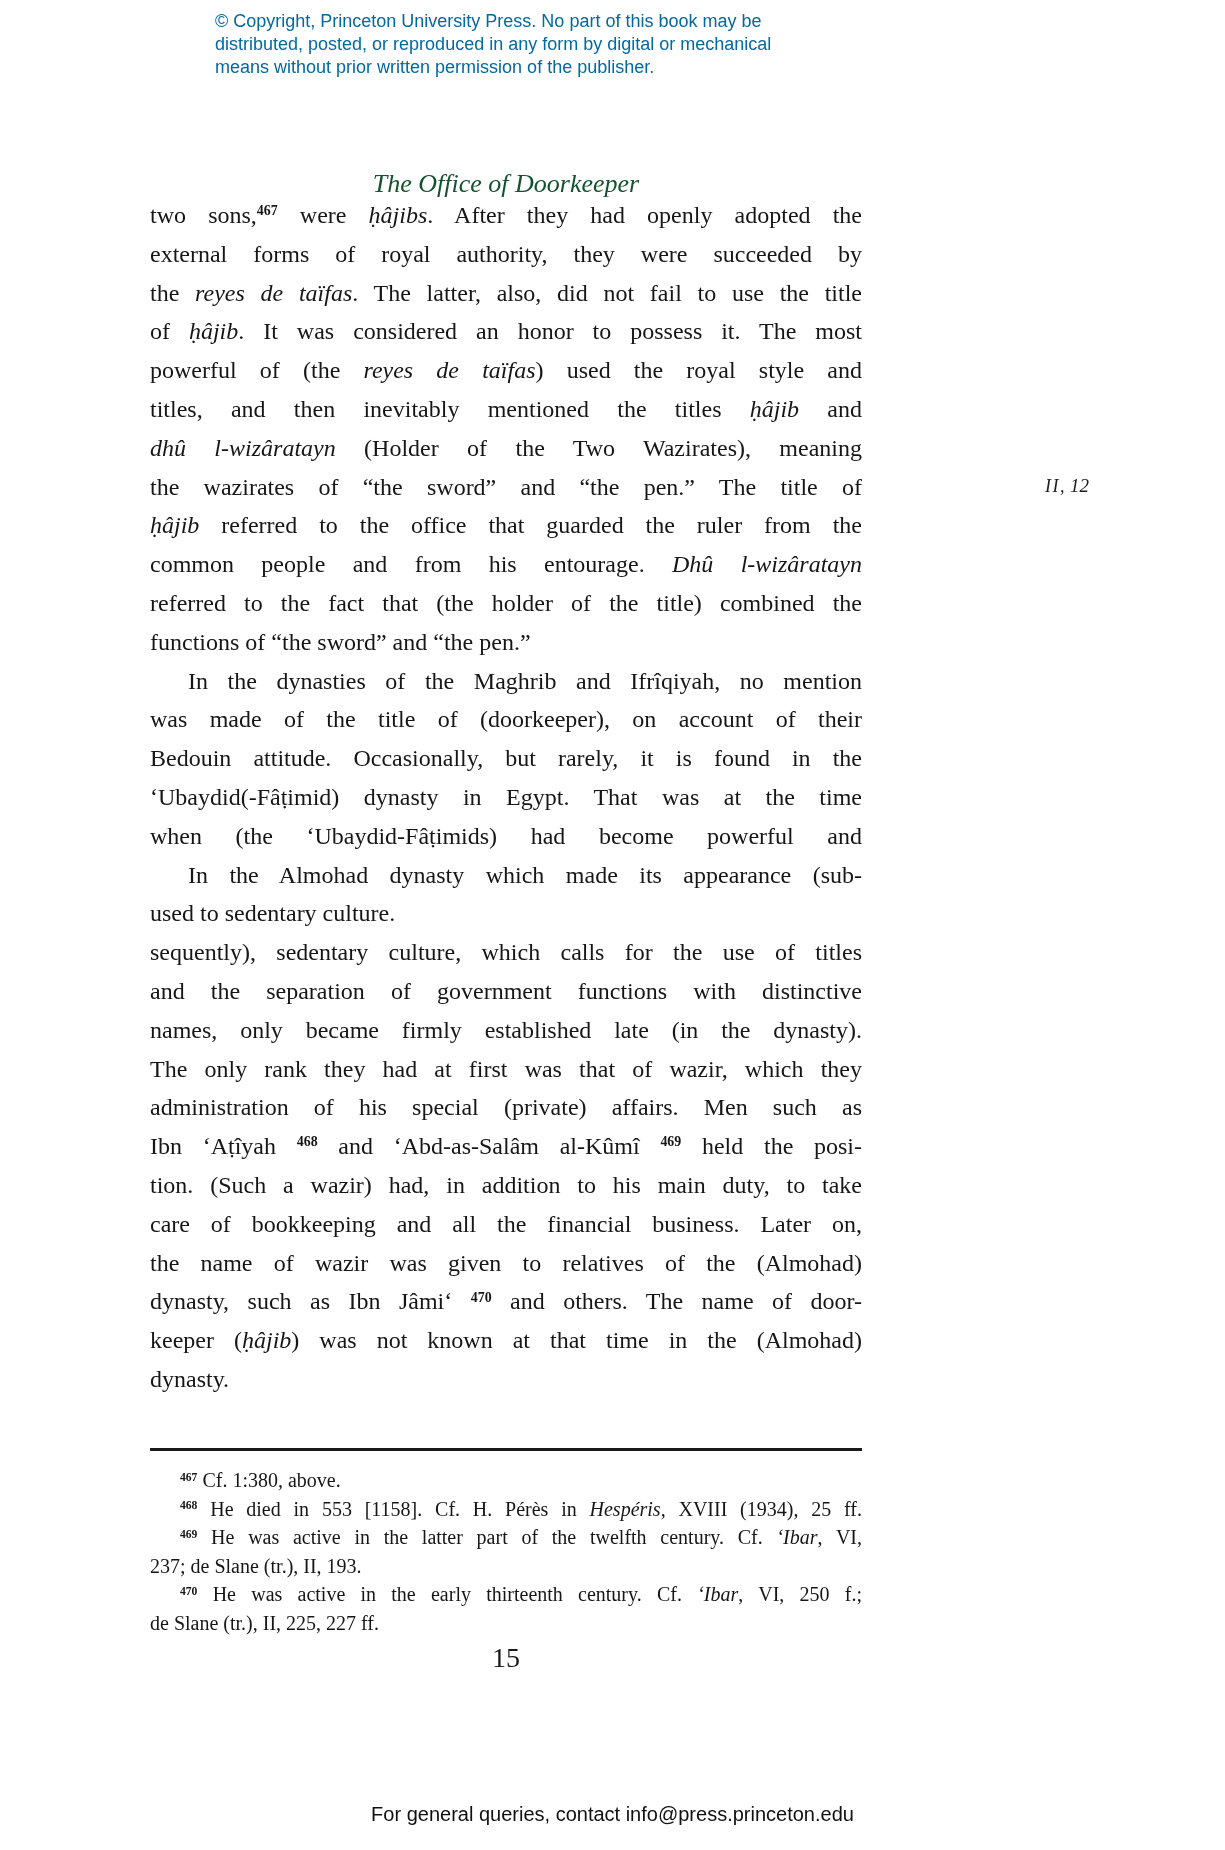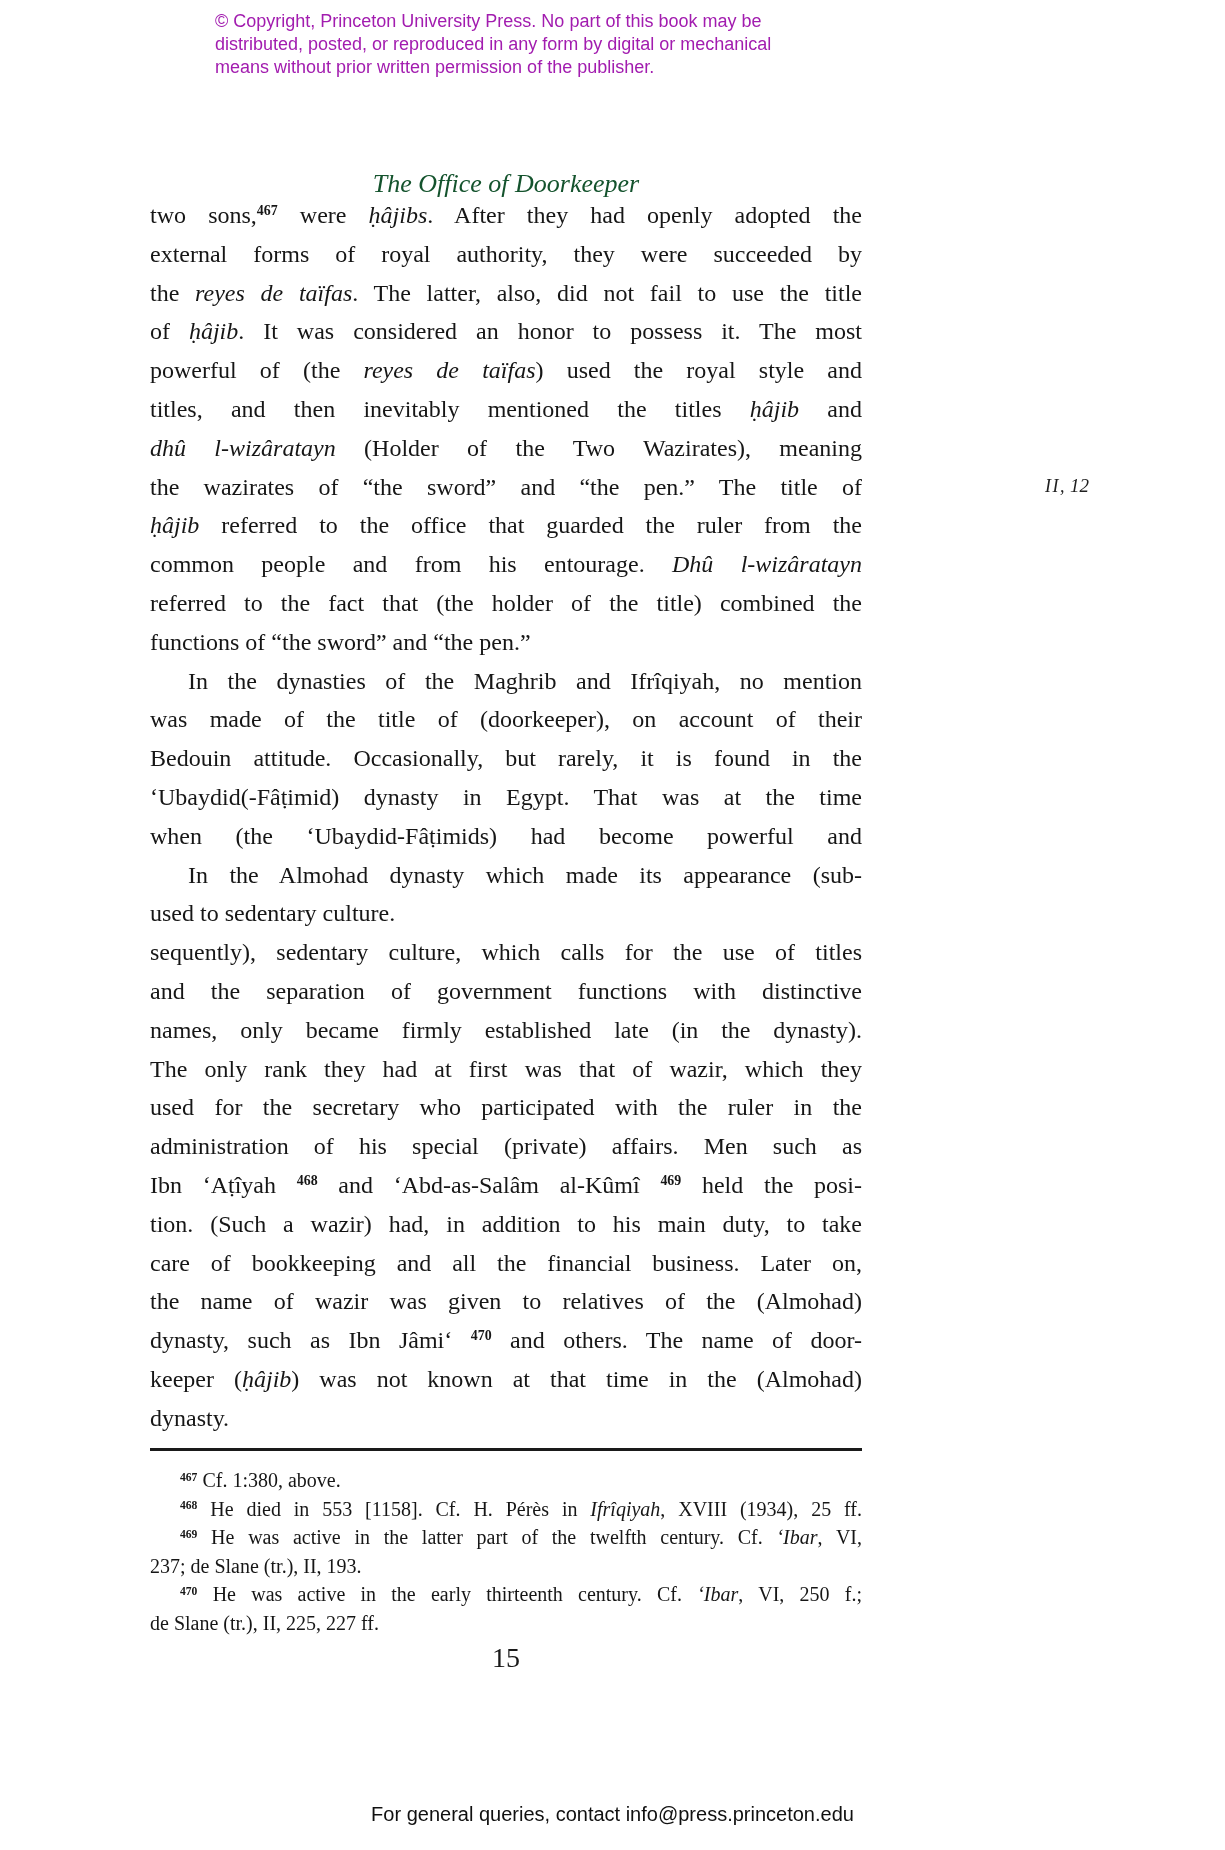--- a/index.html
+++ b/index.html
@@ -6,21 +6,21 @@
   .page {
     position:relative; width:1225px; height:1850px;
     background:#ffffff; overflow:hidden;
     font-family:"Liberation Serif","DejaVu Serif",serif;
     color:#1c1c1c;
   }
   
   .copyright {
     position:absolute; left:215px; top:10px;
     font-family:"Liberation Sans","DejaVu Sans",sans-serif;
-    font-size:18px; line-height:23px; color:#a21caf;
+    font-size:18px; line-height:23px; color:#0369a1;
   }
   
   .running-head {
     position:absolute; left:150px; top:145px; width:712px;
     text-align:center; font-style:italic; font-size:26px; line-height:30px;
     color:#14532d;
     margin-top:24px;
   }
   
   .body-text {
@@ -101,41 +101,40 @@
       <div class="bline j"><span>was made of the title of (doorkeeper), on account of their</span></div>
       <div class="bline j"><span>Bedouin attitude. Occasionally, but rarely, it is found in the</span></div>
       <div class="bline j"><span>‘Ubaydid(-Fâṭimid) dynasty in Egypt. That was at the time</span></div>
       <div class="bline j"><span>when (the ‘Ubaydid-Fâṭimids) had become powerful and</span></div>
       <div class="bline j ind"><span>In the Almohad dynasty which made its appearance (sub-</span></div>
       <div class="bline"><span>used to sedentary culture.</span></div>
       <div class="bline j"><span>sequently), sedentary culture, which calls for the use of titles</span></div>
       <div class="bline j"><span>and the separation of government functions with distinctive</span></div>
       <div class="bline j"><span>names, only became firmly established late (in the dynasty).</span></div>
       <div class="bline j"><span>The only rank they had at first was that of wazir, which they</span></div>
-      <div class="bline j"><span>used for the secretary who participated with the ruler in the</span></div>
       <div class="bline j"><span>administration of his special (private) affairs. Men such as</span></div>
       <div class="bline j"><span>Ibn ‘Aṭîyah </span><sup>468</sup><span> and ‘Abd-as-Salâm al-Kûmî </span><sup>469</sup><span> held the posi-</span></div>
       <div class="bline j"><span>tion. (Such a wazir) had, in addition to his main duty, to take</span></div>
       <div class="bline j"><span>care of bookkeeping and all the financial business. Later on,</span></div>
       <div class="bline j"><span>the name of wazir was given to relatives of the (Almohad)</span></div>
       <div class="bline j"><span>dynasty, such as Ibn Jâmi‘ </span><sup>470</sup><span> and others. The name of door-</span></div>
       <div class="bline j"><span>keeper (</span><i>ḥâjib</i><span>) was not known at that time in the (Almohad)</span></div>
       <div class="bline"><span>dynasty.</span></div>
     </div>
 
   <div class="margin-note">
     <span class="mn-roman">II,</span>
     <span class="mn-folio">12</span>
   </div>
 
   <div class="fn-rule"></div>
 
   <div class="footnotes" id="footnotes">
       <div class="fline ind"><sup>467</sup><span> Cf. 1:380, above.</span></div>
-      <div class="fline j ind"><sup>468</sup><span> He died in 553 [1158]. Cf. H. Pérès in </span><i>Ifrîqiyah</i><span>, XVIII (1934), 25 ff.</span></div>
+      <div class="fline j ind"><sup>468</sup><span> He died in 553 [1158]. Cf. H. Pérès in </span><i>Hespéris</i><span>, XVIII (1934), 25 ff.</span></div>
       <div class="fline j ind"><sup>469</sup><span> He was active in the latter part of the twelfth century. Cf. </span><i>‘Ibar</i><span>, VI,</span></div>
       <div class="fline"><span>237; de Slane (tr.), II, 193.</span></div>
       <div class="fline j ind"><sup>470</sup><span> He was active in the early thirteenth century. Cf. </span><i>‘Ibar</i><span>, VI, 250 f.;</span></div>
       <div class="fline"><span>de Slane (tr.), II, 225, 227 ff.</span></div>
     </div>
 
   <div class="page-number">15</div>
 
   <div class="footer">For general queries, contact info@press.princeton.edu</div>
 

